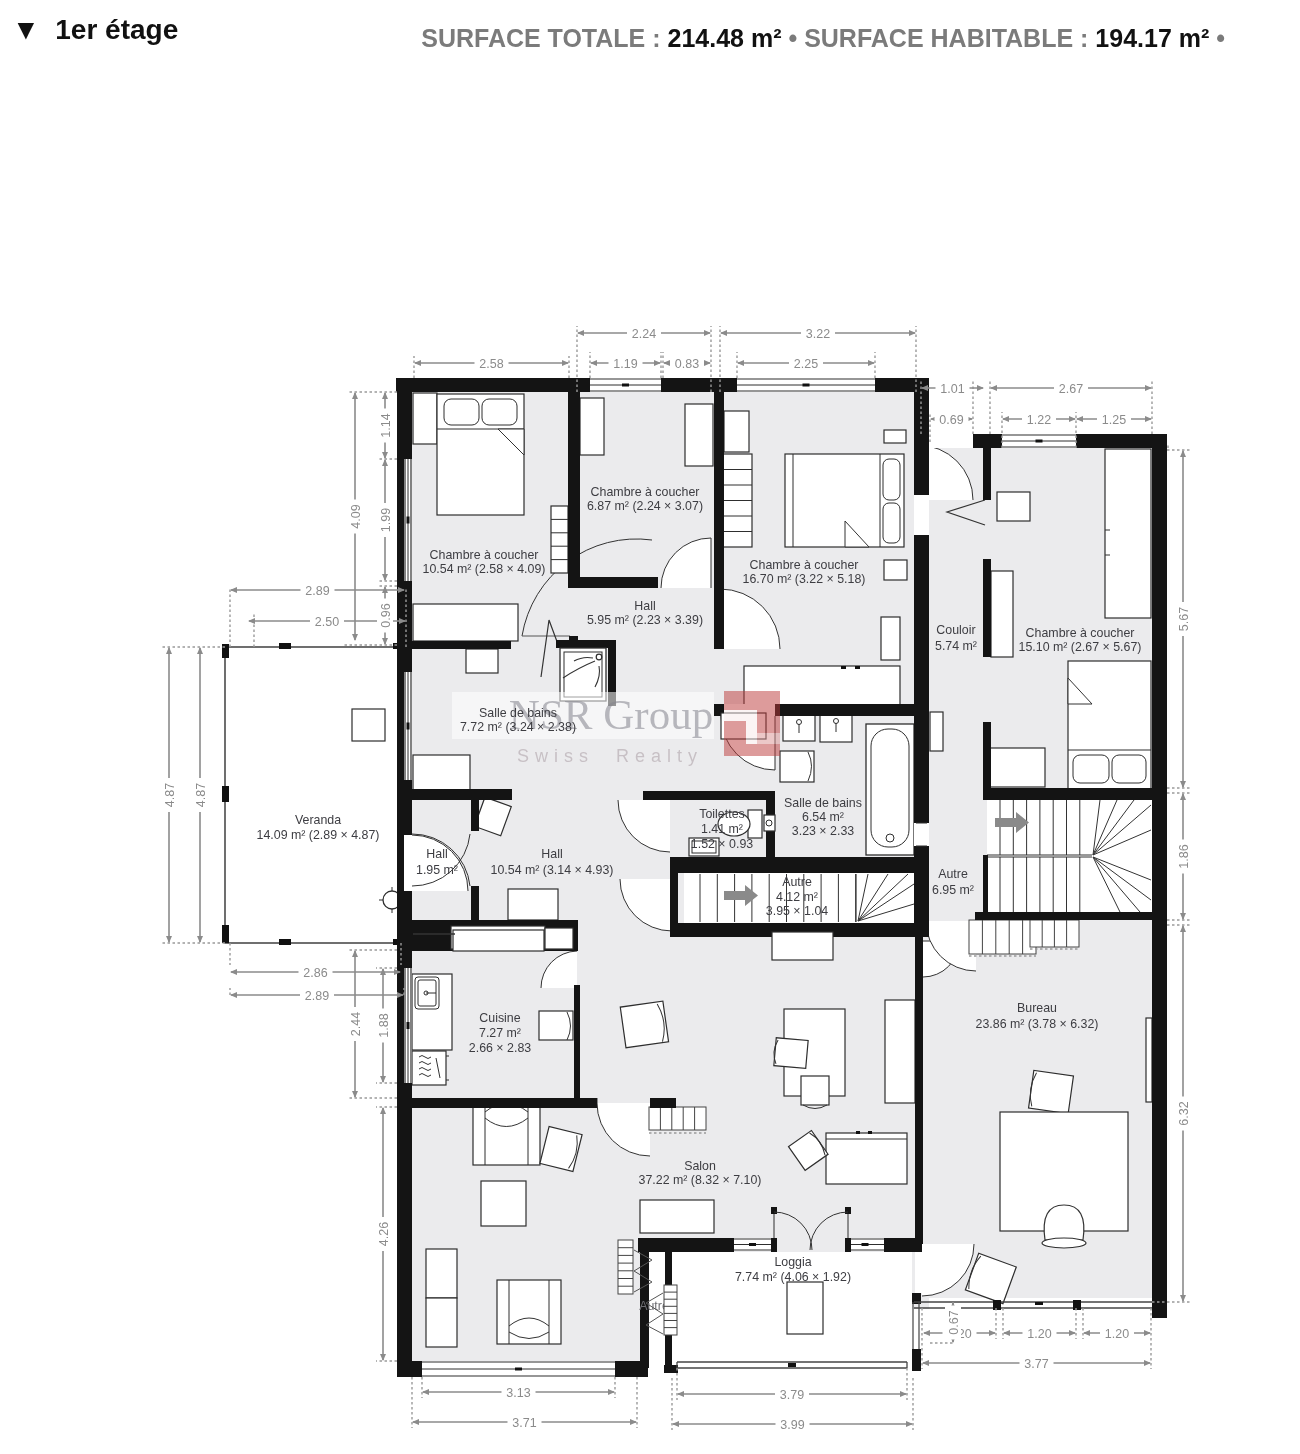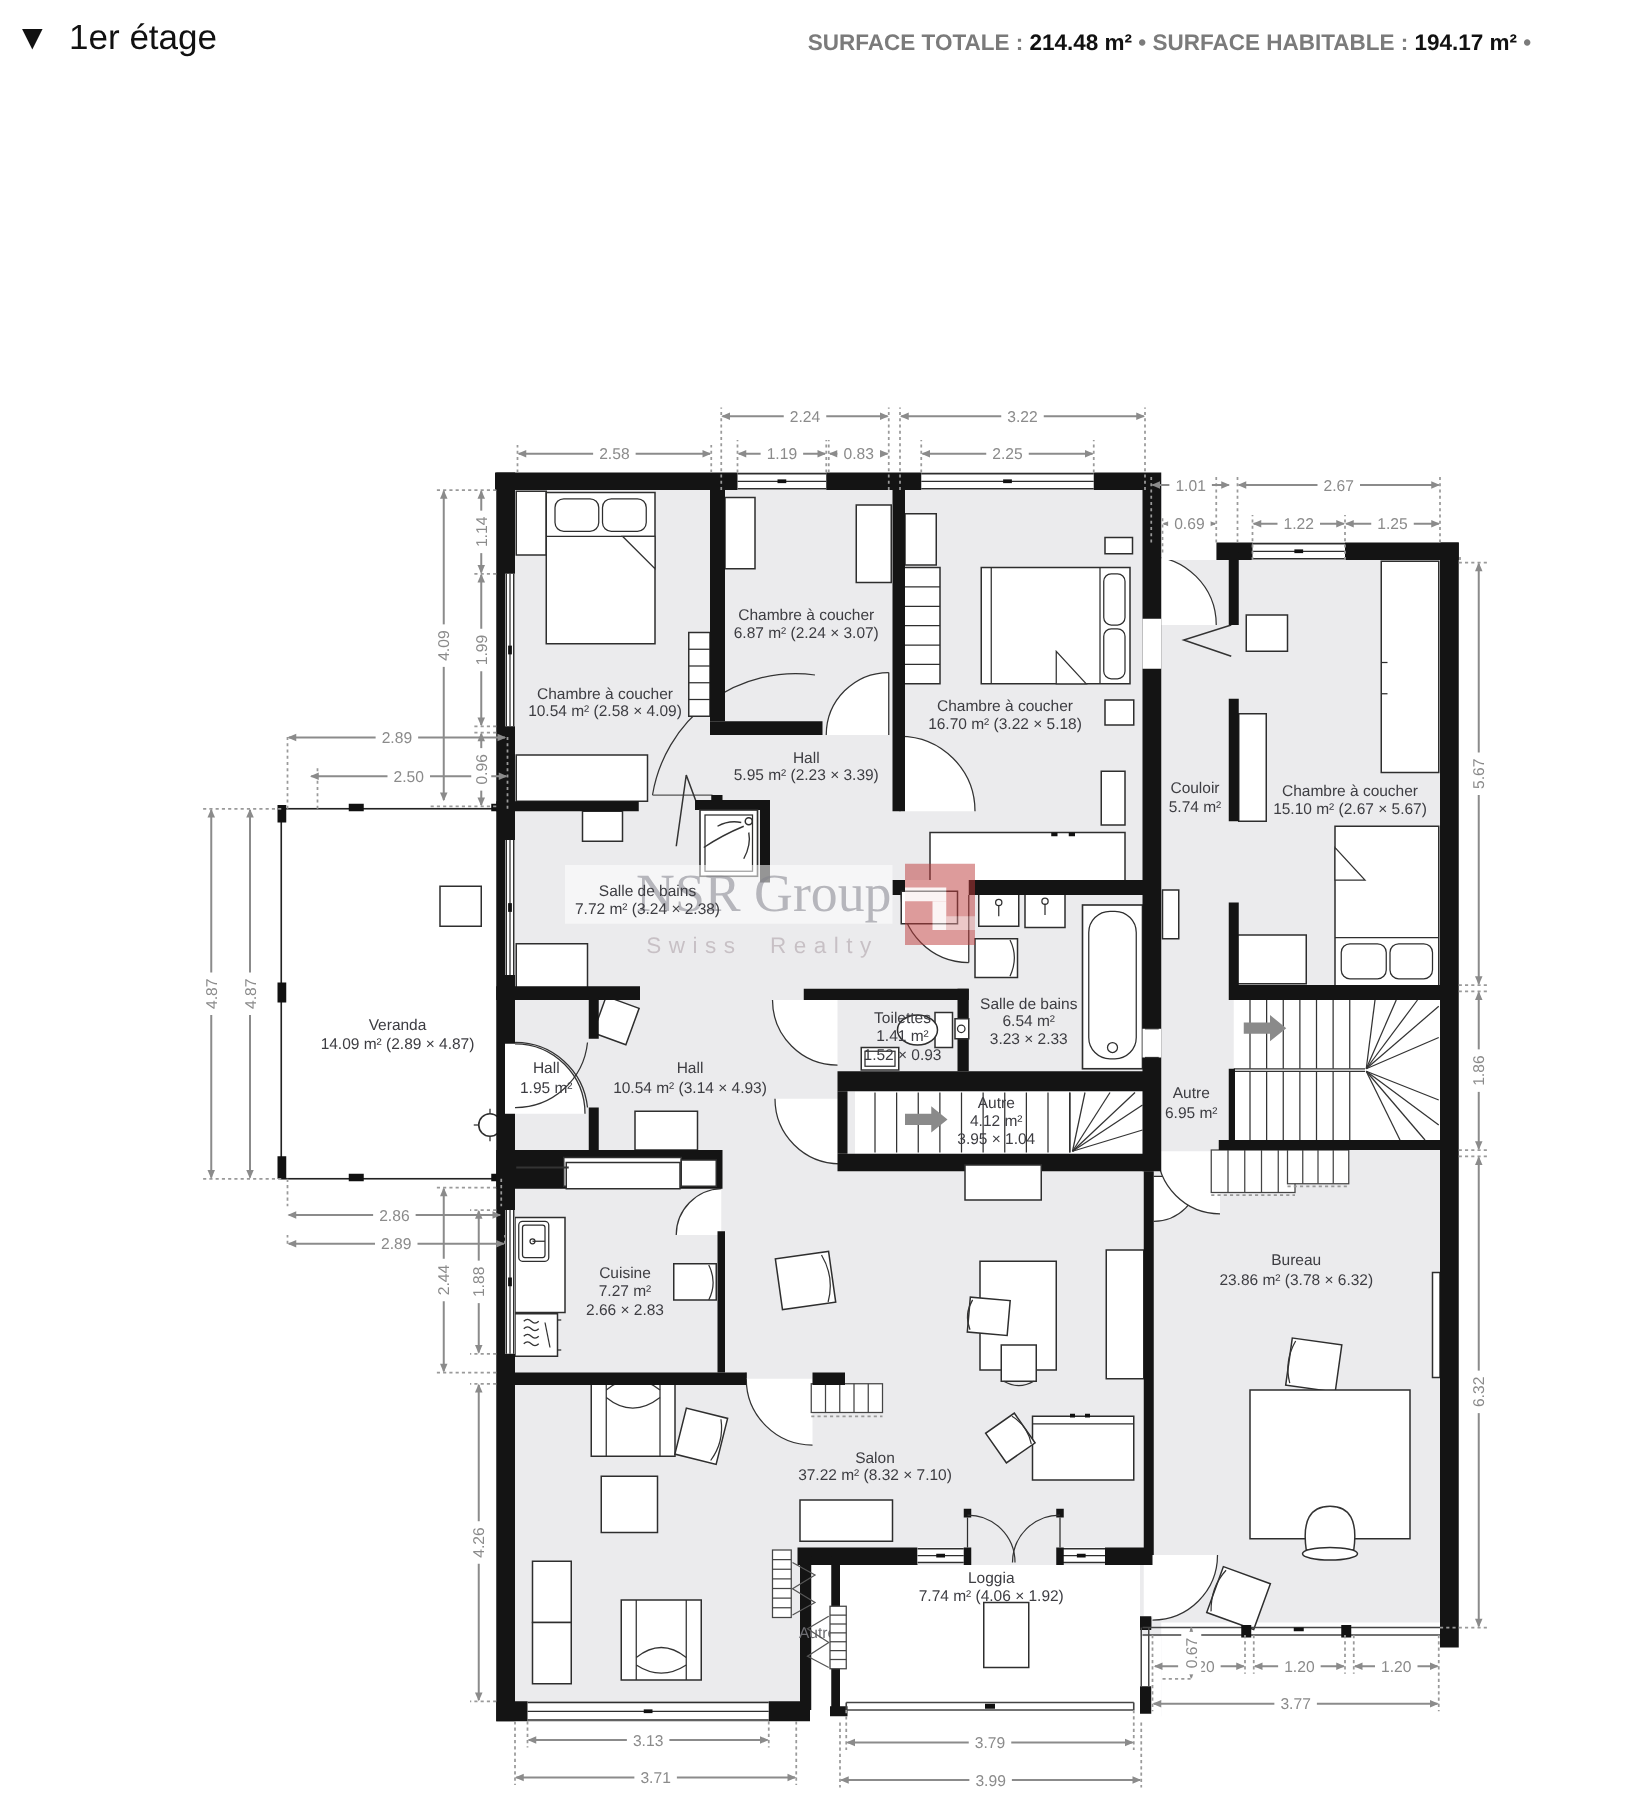--- a/index.html
+++ b/index.html
@@ -1,18 +1,18 @@
 <!DOCTYPE html>
 <html><head><meta charset="utf-8">
 <style>
 html,body{margin:0;padding:0;background:#fff;width:1300px;height:1454px;overflow:hidden}
 *{box-sizing:border-box}
 .hdr{position:absolute;top:0;left:0;width:100%;height:60px;font-family:"Liberation Sans",sans-serif}
-.hl{position:absolute;left:12px;top:14px;font-size:28px;font-weight:normal;color:#111}
-.hr{position:absolute;right:75px;top:24px;font-size:18px;font-weight:bold;color:#111;white-space:nowrap}
+.hl{position:absolute;left:12px;top:14px;font-size:28px;font-weight:bold;color:#111}
+.hr{position:absolute;right:75px;top:24px;font-size:25px;font-weight:bold;color:#111;white-space:nowrap}
 .hr .g{color:#7b7b7b}
 </style></head>
 <body>
 
 <div class="hdr">
 
 <div class="hl">▼&nbsp; 1er étage</div>
 
 <div class="hr"><span class="g">SURFACE TOTALE :&nbsp;</span>214.48 m²<span class="g"> • SURFACE HABITABLE :&nbsp;</span>194.17 m²<span class="g"> •</span></div>
 </div>

